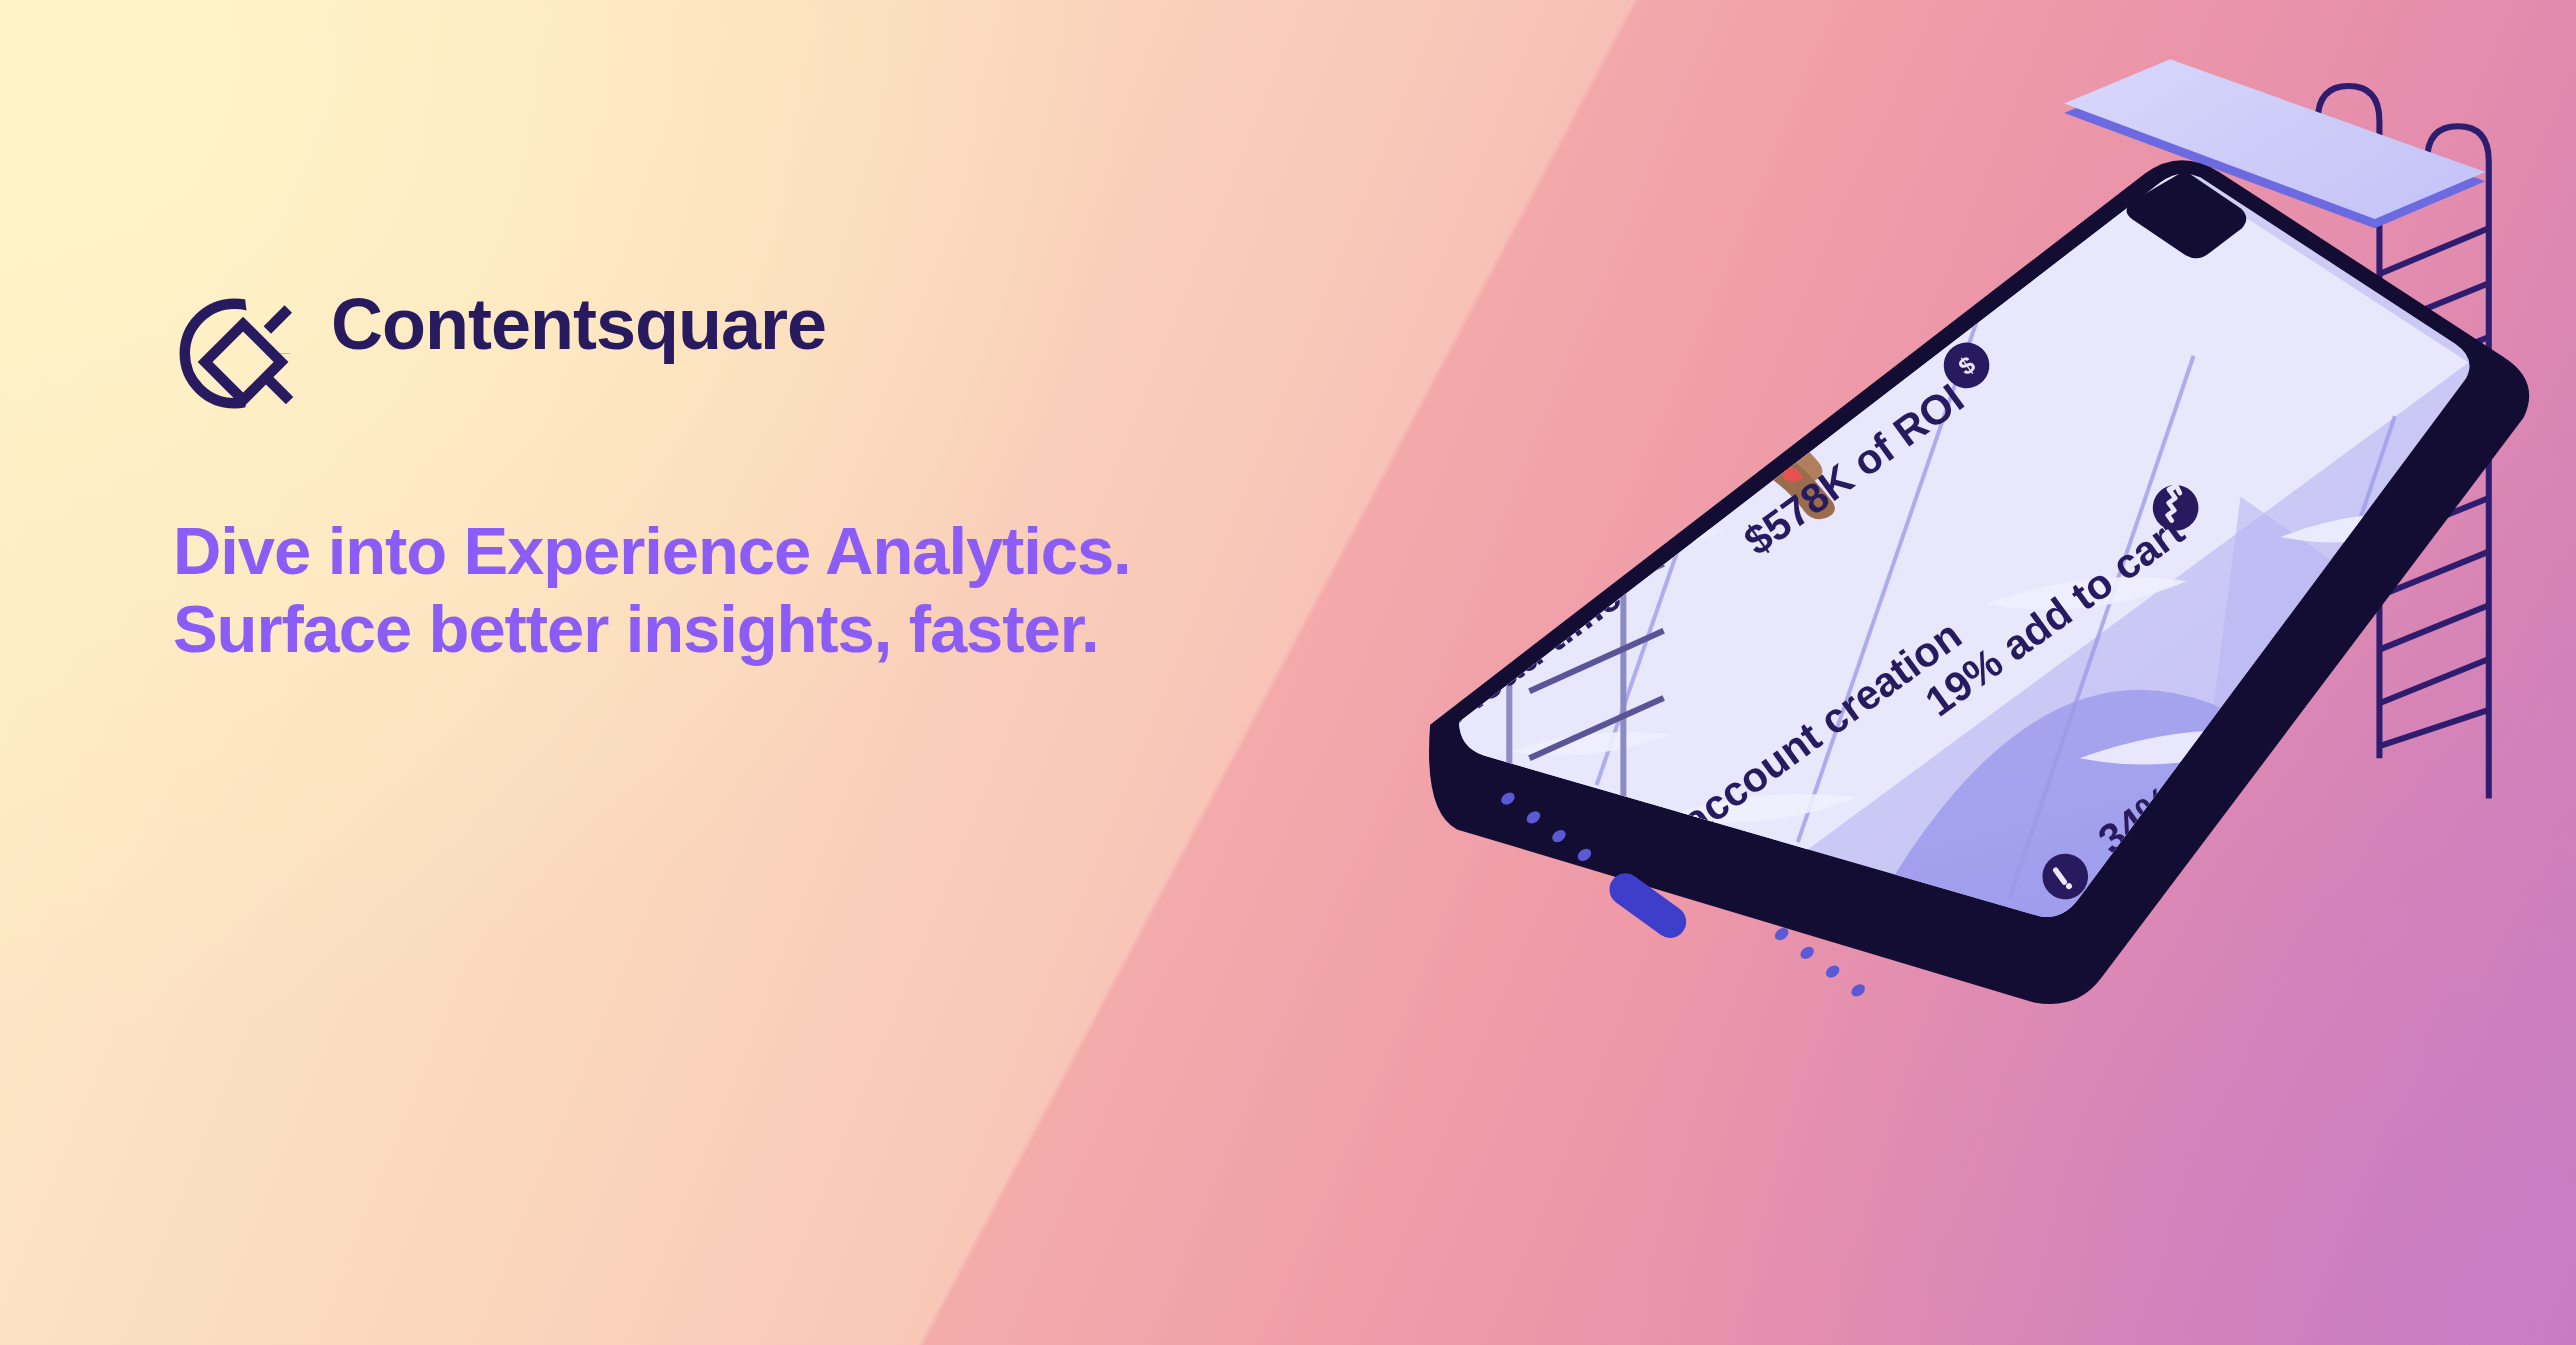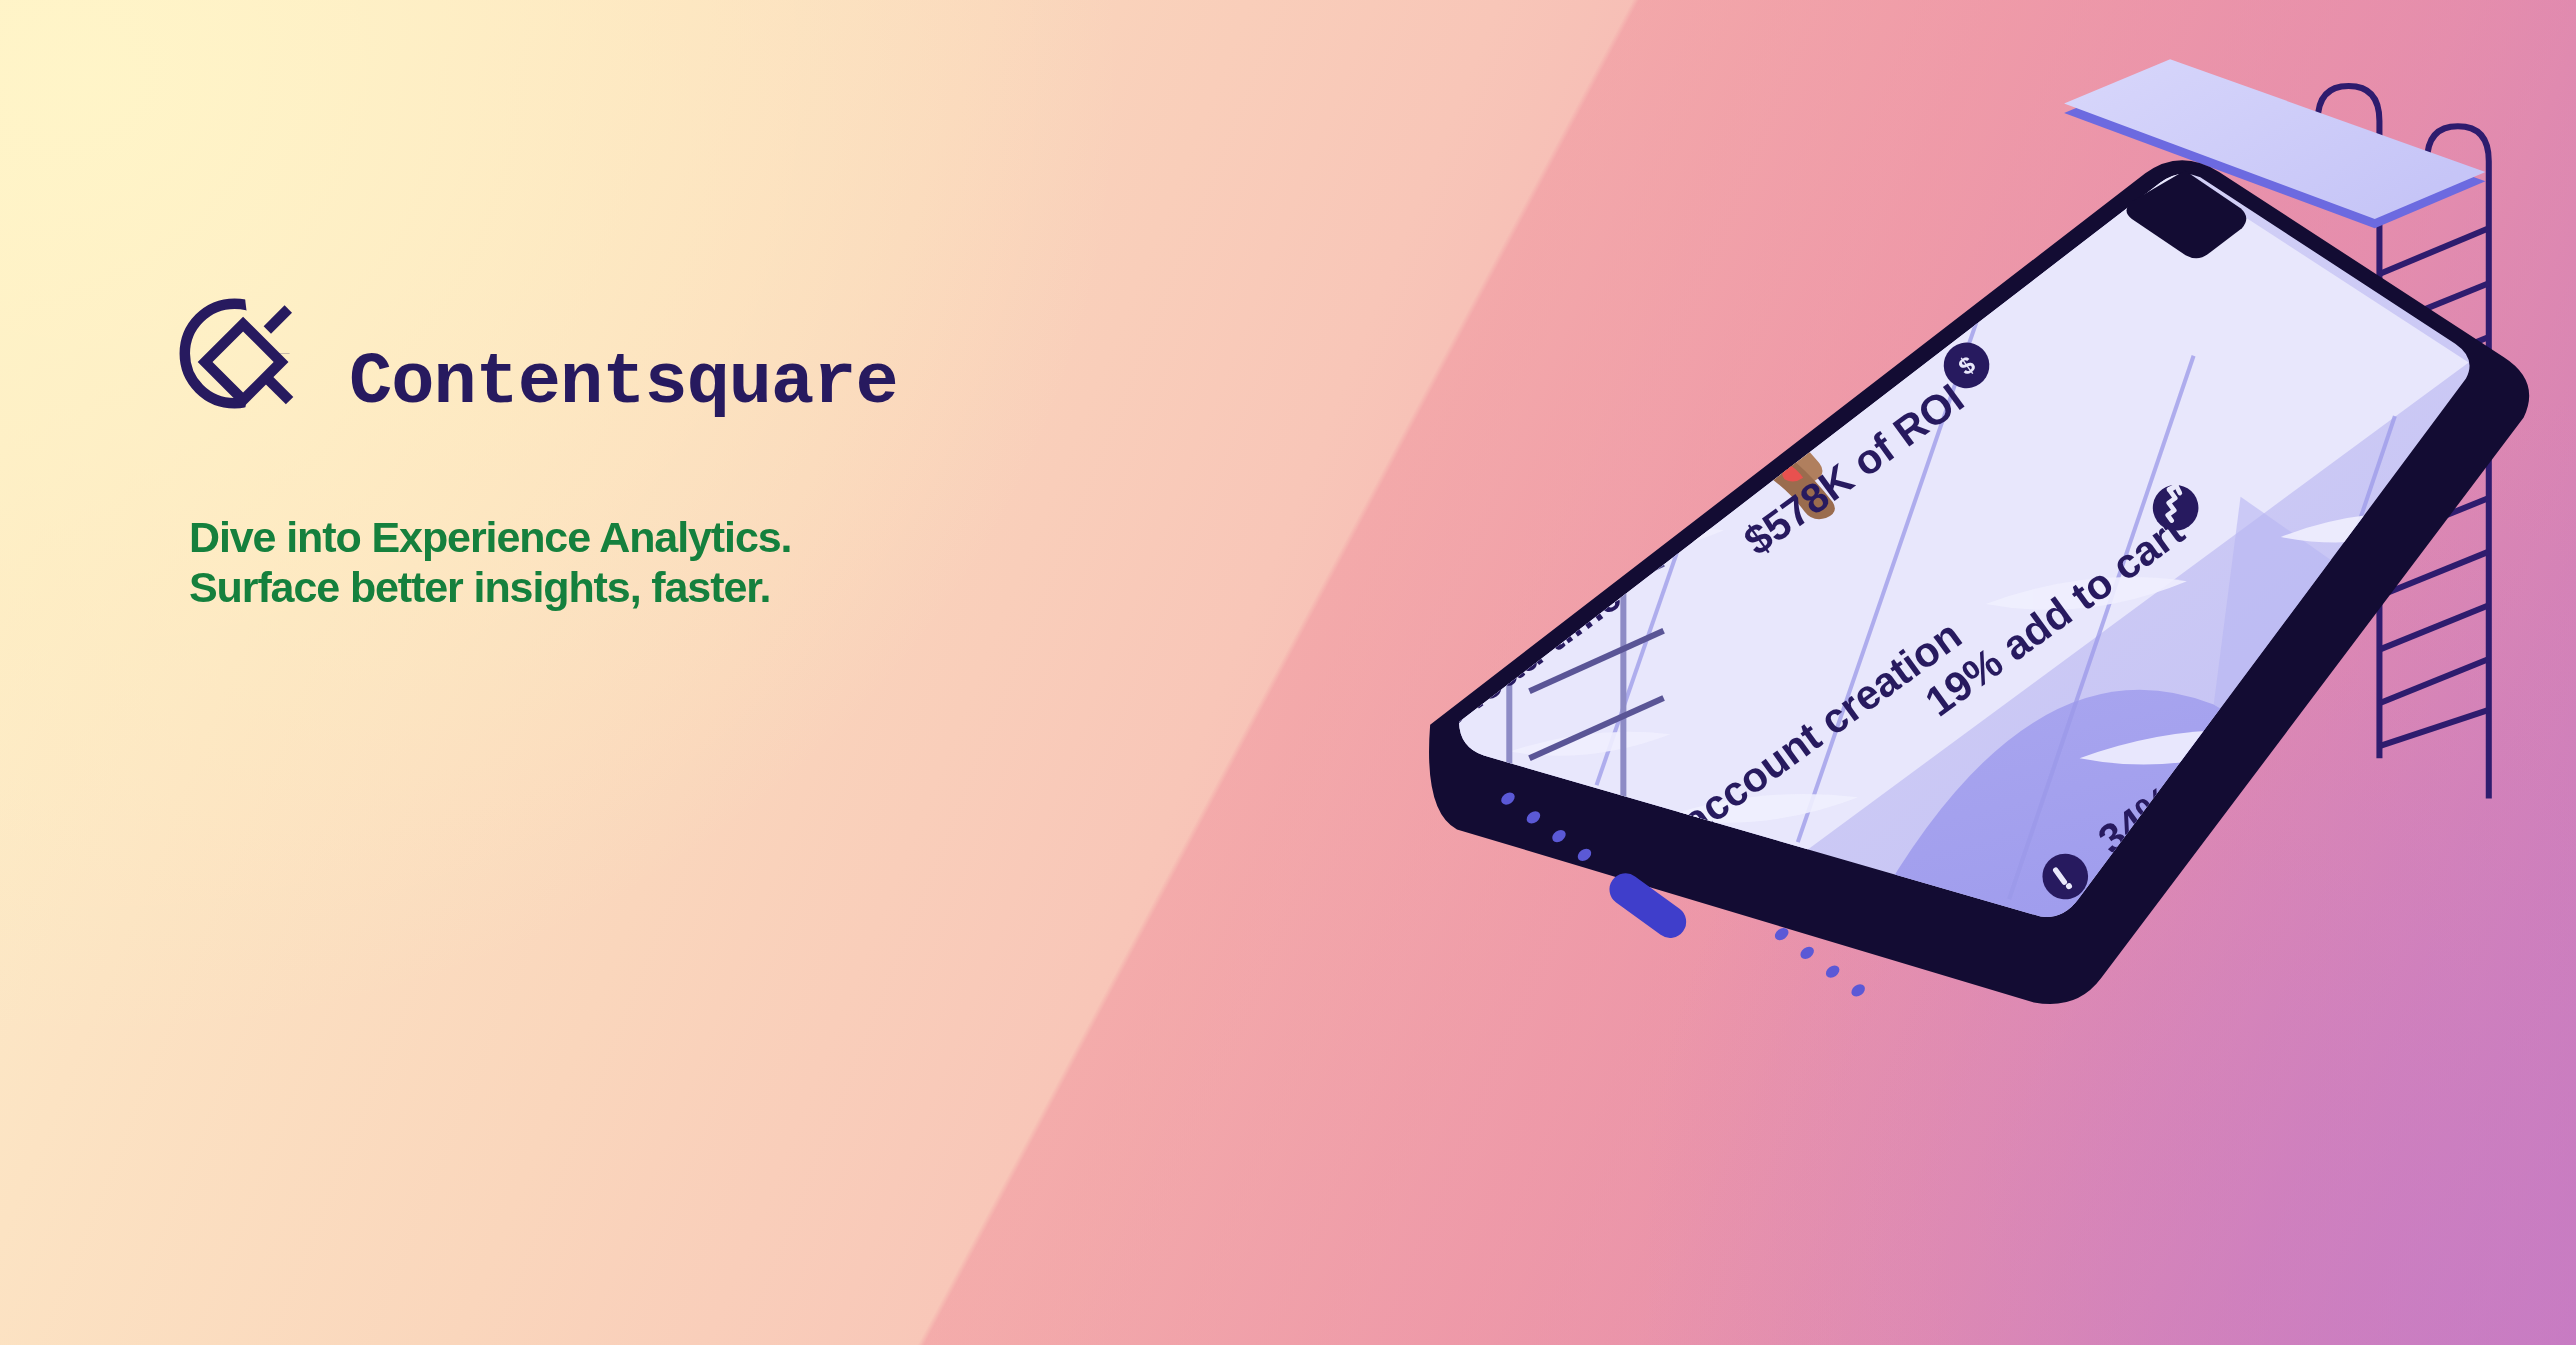--- a/index.html
+++ b/index.html
@@ -53,40 +53,39 @@
     background:radial-gradient(ellipse at 60% 60%, rgba(198,124,200,.60) 0%, rgba(198,124,200,.22) 45%, rgba(198,124,200,0) 72%);
   }
 
   
   .content {
     position:absolute;
     left:173px; top:288px;
     width:1006px;
   }
 
-  .logo-row { display:flex; align-items:flex-end; gap:45px;font-family:Liberation Mono, monospace; }
+  .logo-row { display:flex; align-items:flex-start; gap:27px; }
   .logo-mark { width:131px; height:131px; flex:0 0 auto; display:block; }
   .logo-word {
     font-size:72px;
     font-weight:700;
     letter-spacing:-1px;
     color:#271A5F;
     line-height:1;
     white-space:nowrap;
   }
 
   .headline {
     margin-top:93px;
-    font-size:43px;
+    font-size:67px;
     font-weight:700;
     line-height:1.17;
     letter-spacing:-1.1px;
-    color:#15803d;
+    color:#8b5cf6;
     white-space:pre-line;
-    margin-left:16px;
   }
 
   .subhead {
     margin-top:72px;
     font-size:60px;
     font-weight:400;
     line-height:1.24;
     letter-spacing:-0.3px;
     color:#271A5F;
     white-space:pre-line;

